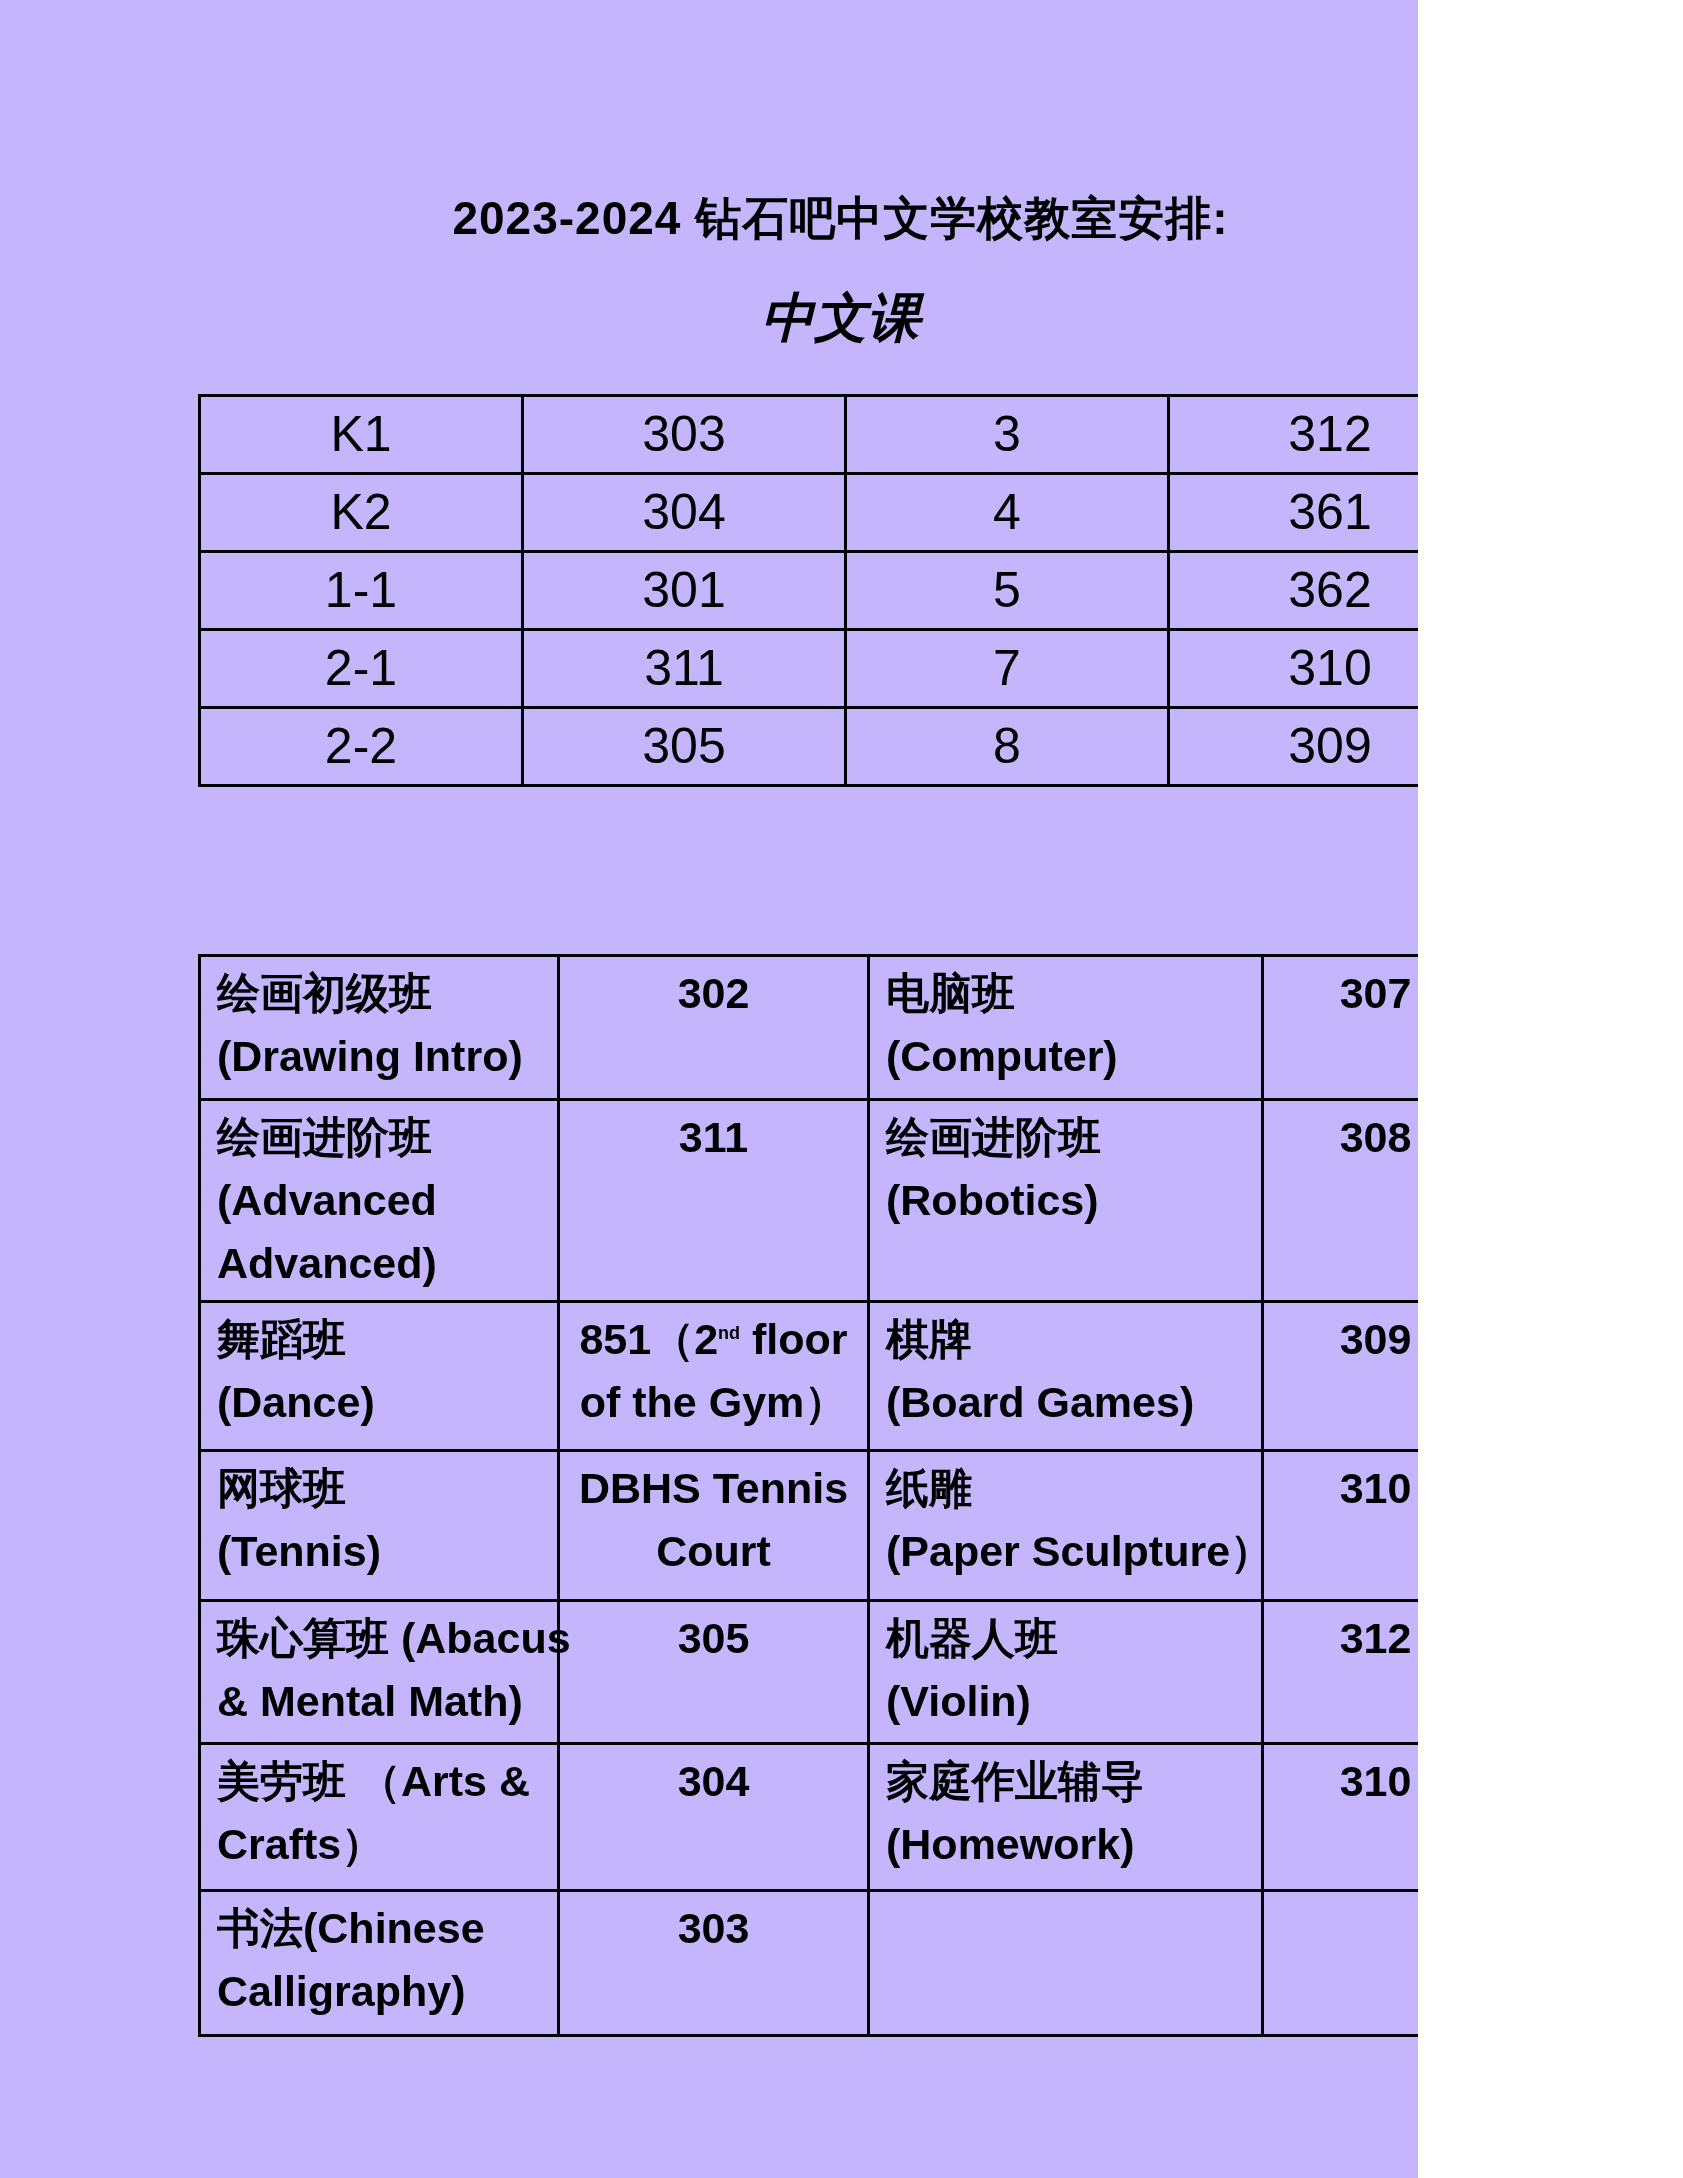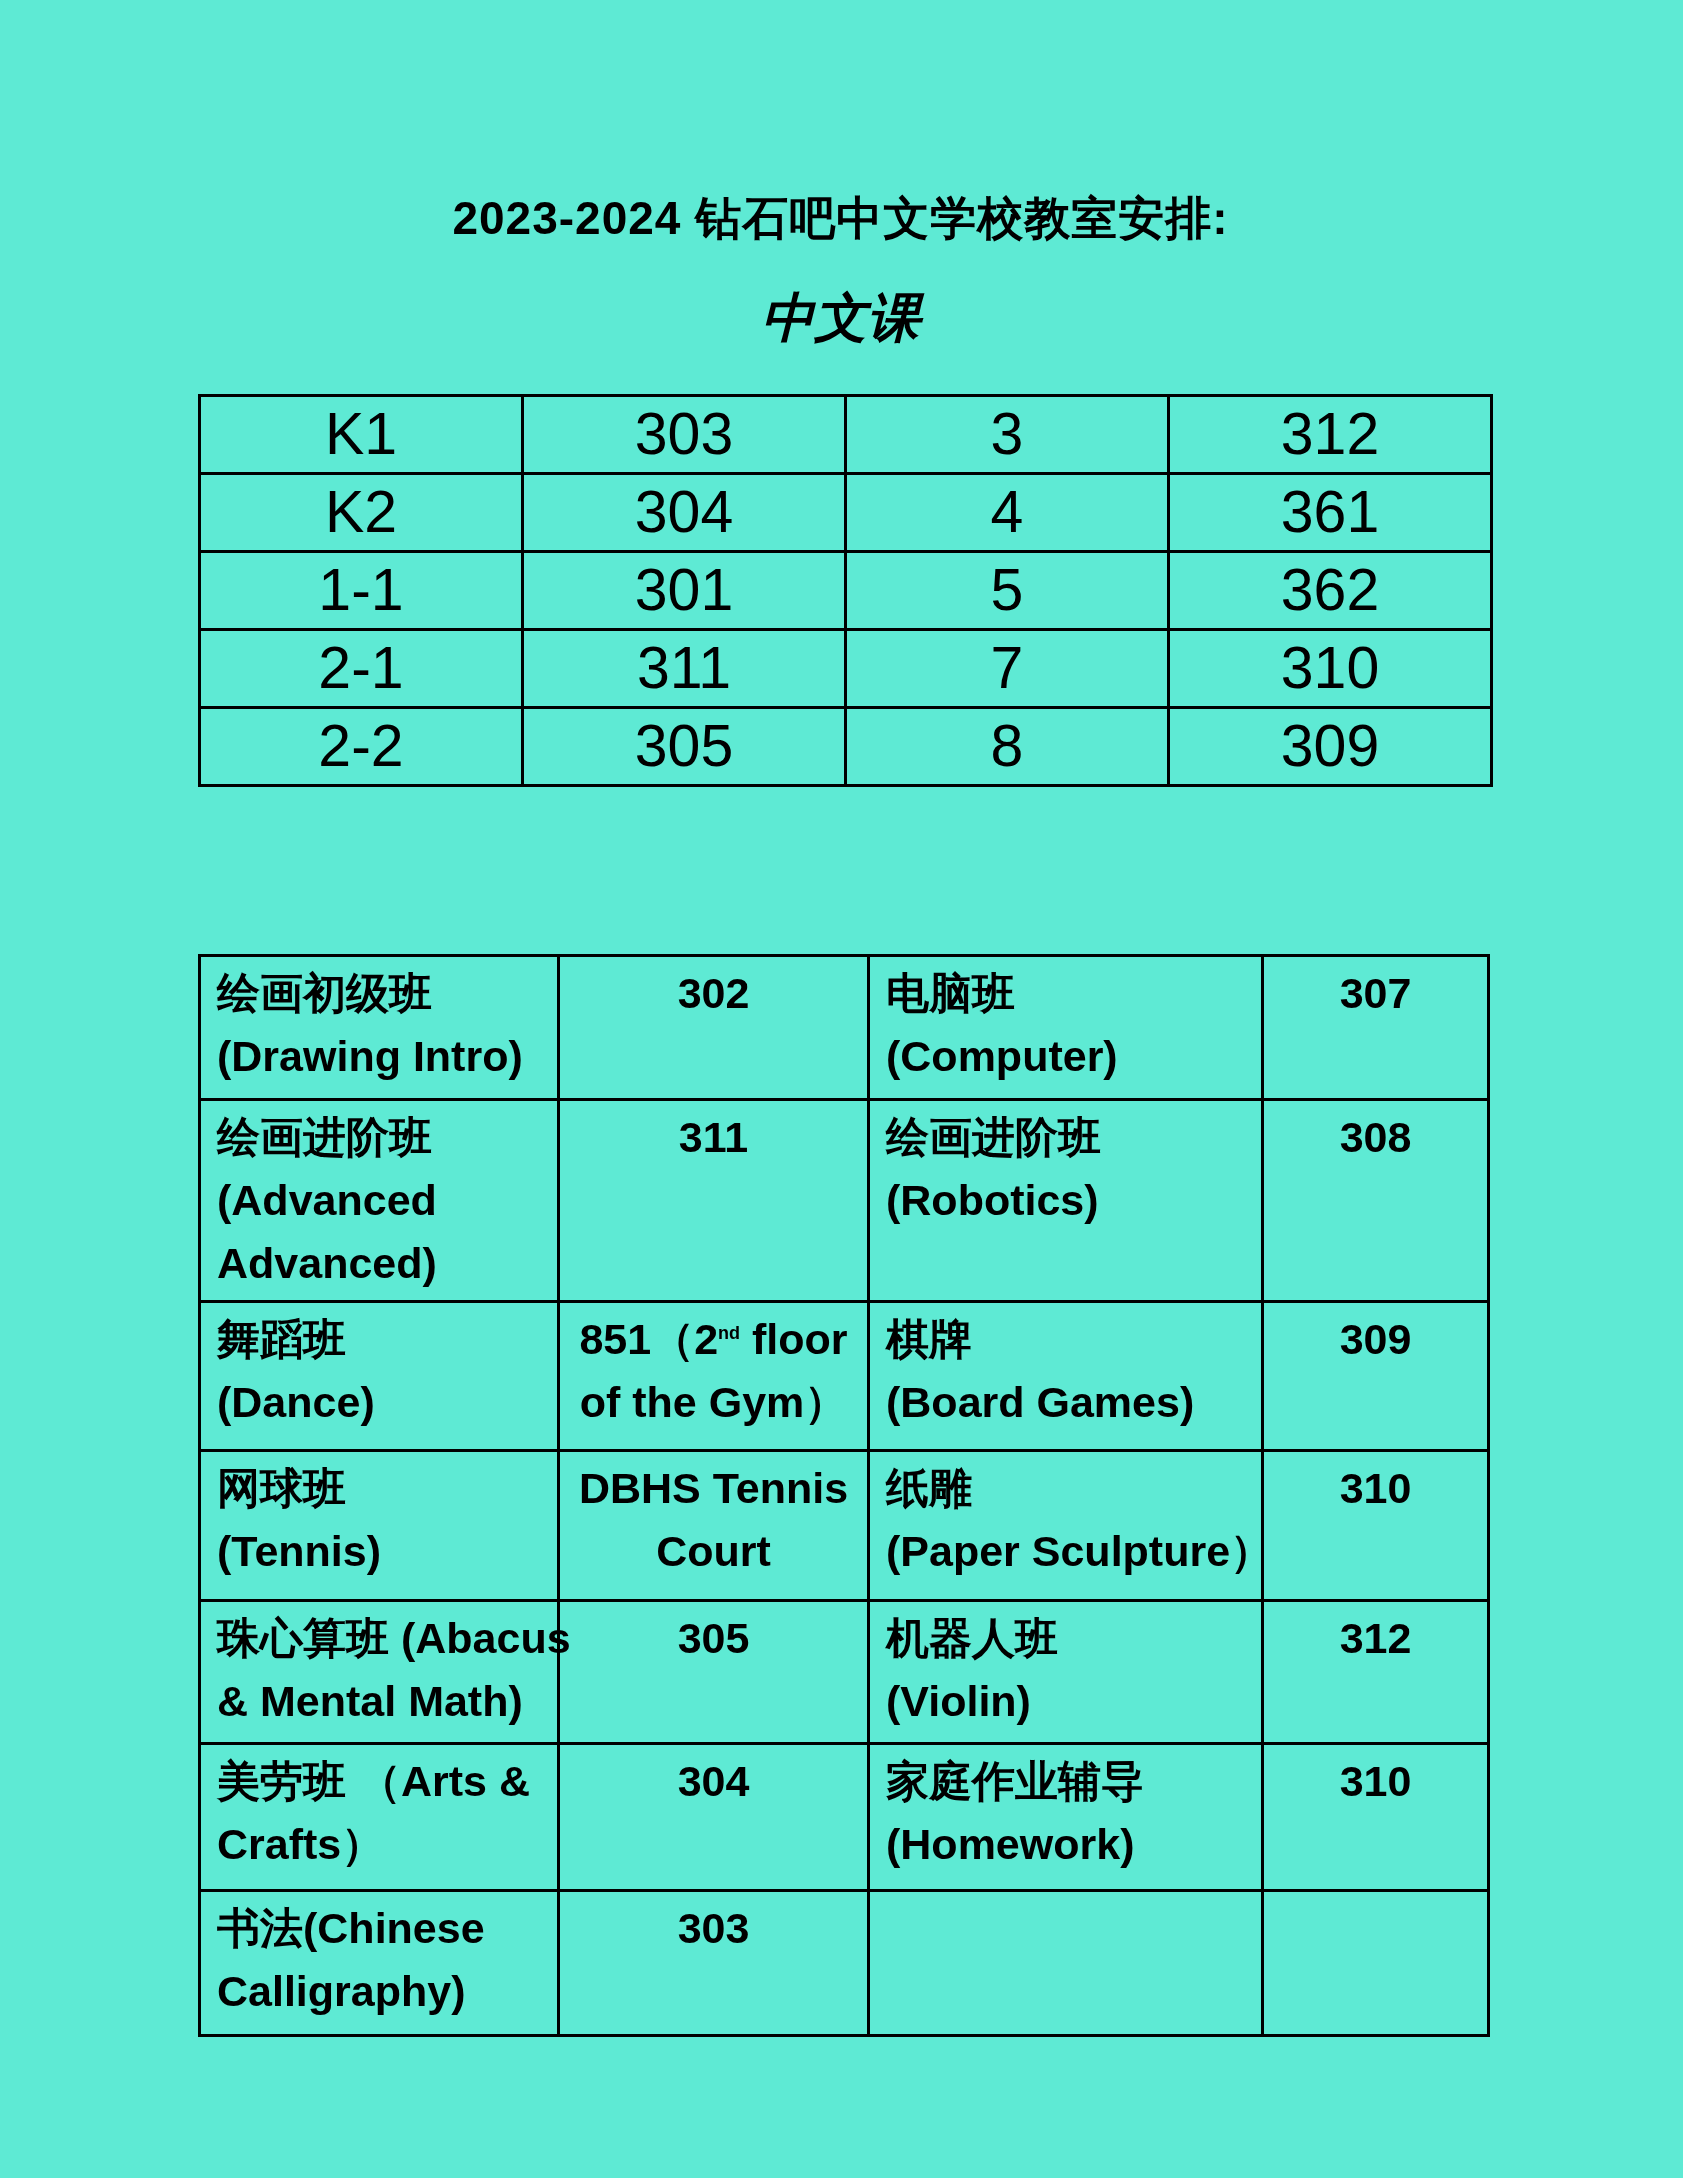--- a/index.html
+++ b/index.html
@@ -1,34 +1,34 @@
 <!DOCTYPE html>
 <html><head>
 <meta charset="utf-8">
 <style>
   html,body{margin:0;padding:0}
   body{background:#ffffff}
   .page{
-    position:relative;width:1683px;height:2178px;background:#5eead4;
+    position:relative;width:1418px;height:2178px;background:#c4b5fd;
     font-family:"Liberation Sans","DejaVu Sans",sans-serif;color:#000000;overflow:hidden;
   }
   .doc-title{
     position:absolute;top:188px;left:198px;width:1285px;
     text-align:center;font-size:46px;font-weight:bold;letter-spacing:1px;
   }
   .section-heading{
     position:absolute;left:198px;width:1285px;
     text-align:center;font-size:53px;font-weight:bold;font-style:italic;
   }
   .h-chinese{top:283px}
   .h-talent{top:845px}
   table{border-collapse:collapse;position:absolute;left:198px;table-layout:fixed}
   td{border:3px solid #000000}
   
-  .t1{top:394px;width:1282px;font-size:59px;font-weight:normal}
+  .t1{top:394px;width:1282px;font-size:50px;font-weight:normal}
   .t1 td{width:320px;height:75px;text-align:center;vertical-align:middle;line-height:1.05;padding:0}
   
   .t2{top:954px;width:1289px;font-size:43px;font-weight:bold}
   .t2 col.c1{width:359px}
   .t2 col.c2{width:310px}
   .t2 col.c3{width:394px}
   .t2 col.c4{width:226px}
   .t2 td{vertical-align:top;padding:5px 6px 5px 16px;text-align:left}
   .t2 td.room{text-align:center;padding:5px 4px}
   .t2 .ln{line-height:63px;white-space:nowrap}

